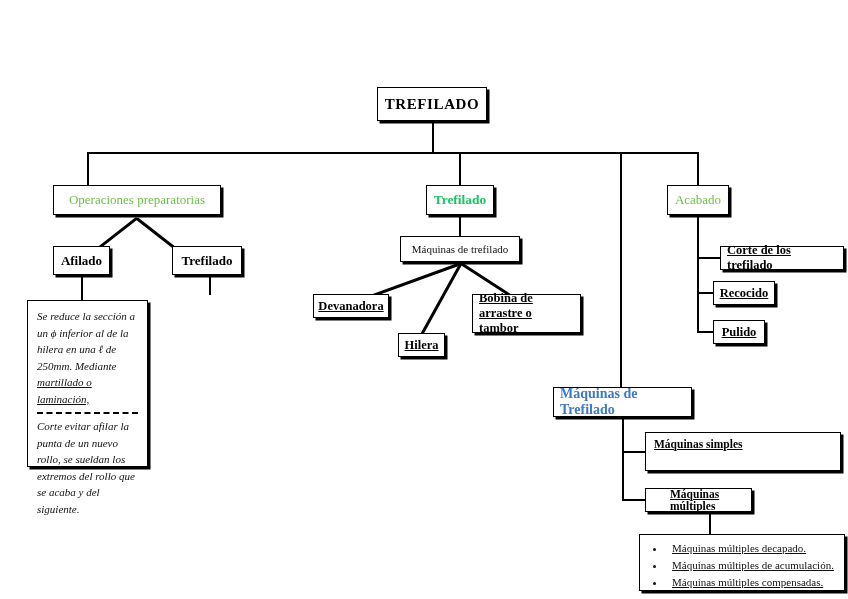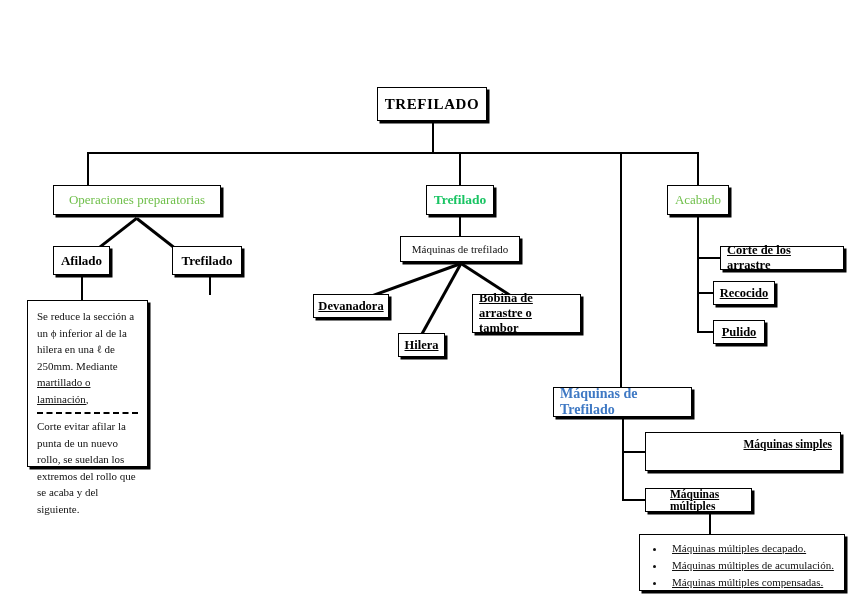--- a/index.html
+++ b/index.html
@@ -29,21 +29,20 @@
     text-align: left;
     z-index: 5;
     padding: 2px 6px;
   }
   .node.left-align {
     justify-content: flex-start;
     text-align: left;
   }
   .node.top-align {
     align-items: flex-start;
-    justify-content: flex-end;
   }
 
   .t-root {
     font-weight: bold;
     font-size: 15px;
     letter-spacing: .6px;
     color: #000;
   }
   .t-green-light {
     font-size: 13px;
@@ -176,21 +175,21 @@
   </div>
 
   <div class="node" style="left:53px; top:246px; width:57px; height:29px;">
     <span class="t-bold">Afilado</span>
   </div>
 
   <div class="node" style="left:172px; top:246px; width:70px; height:29px;">
     <span class="t-bold">Trefilado</span>
   </div>
 
-  <div class="card" style="left:27px; top:300px; width:121px; height:167px;">
+  <div class="card" style="left:27px; top:300px; width:121px; height:167px;font-style:italic;">
     <p class="t-body">
       <span>Se reduce la sección a un ϕ inferior al de la hilera en una ℓ de 250mm. Mediante </span><span class="u">martillado o laminación,</span>
     </p>
     <hr class="divider-dashdot">
     <p class="t-body">Corte evitar afilar la punta de un nuevo rollo, se sueldan los extremos del rollo que se acaba y del siguiente.</p>
   </div>
 
 
   <div class="node" style="left:426px; top:185px; width:68px; height:30px;">
     <span class="t-green-bold">Trefilado</span>
@@ -210,21 +209,21 @@
 
   <div class="node" style="left:472px; top:294px; width:109px; height:39px;">
     <span class="t-bold-u">Bobina de arrastre o tambor</span>
   </div>
 
   <div class="node" style="left:667px; top:185px; width:62px; height:30px;">
     <span class="t-green-light">Acabado</span>
   </div>
 
   <div class="node" style="left:720px; top:246px; width:124px; height:24px;">
-    <span class="t-bold-u">Corte de los arrastre</span>
+    <span class="t-bold-u">Corte de los trefilado</span>
   </div>
 
   <div class="node" style="left:713px; top:281px; width:62px; height:24px;">
     <span class="t-bold-u">Recocido</span>
   </div>
 
   <div class="node" style="left:713px; top:320px; width:52px; height:24px;">
     <span class="t-bold-u">Pulido</span>
   </div>
 

